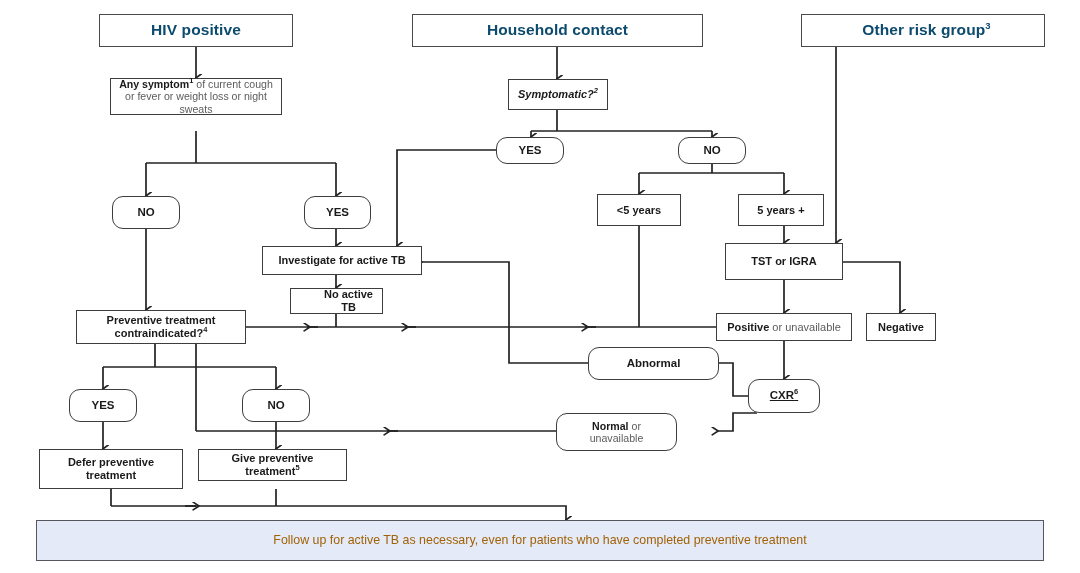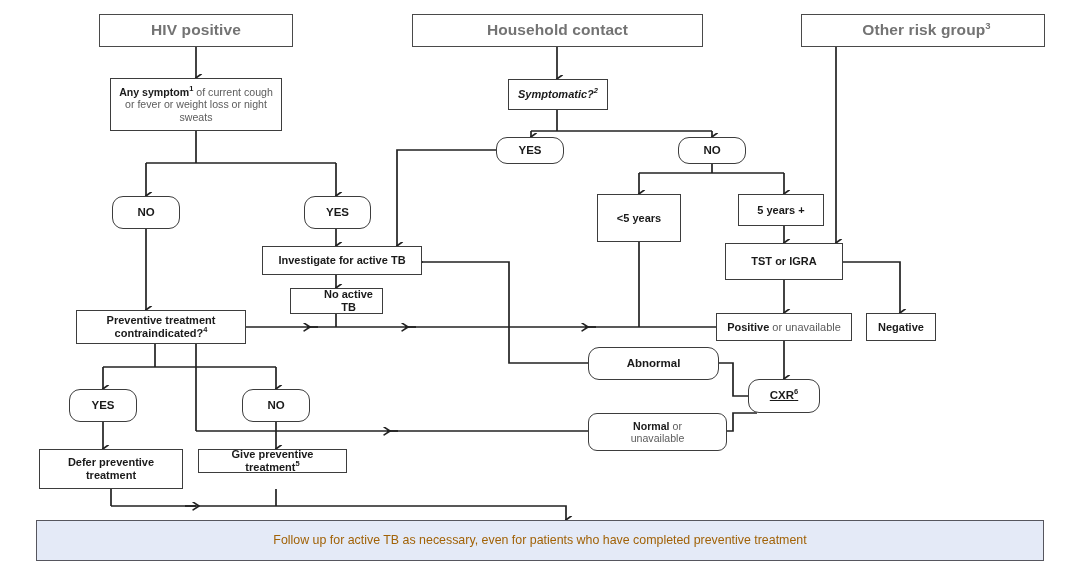--- a/index.html
+++ b/index.html
@@ -41,21 +41,21 @@
   }
   .node .inner {
     padding: 0 4px;
     width: 100%;
   }
   
   .head {
     border: 1.4px solid #4a4a4a;
     font-weight: bold;
     font-size: 15.5px;
-    color: #737373;
+    color: #0c4a6e;
     letter-spacing: 0.1px;
   }
   .pill {
     border-radius: 11px;
     border: 1.4px solid #3d3d3d;
     font-weight: bold;
     font-size: 11.5px;
   }
   .plain {
     font-size: 11px;
@@ -184,21 +184,21 @@
   </div>
 
   <div class="node head" style="left:412px; top:14px; width:291px; height:33px;">
     <span class="inner">Household contact</span>
   </div>
 
   <div class="node head" style="left:801px; top:14px; width:244px; height:33px;padding-left:7px;">
     <span class="inner"><span>Other risk group</span><sup>3</sup></span>
   </div>
 
-  <div class="node multi" style="left:110px; top:78px; width:172px; height:53px;">
+  <div class="node multi" style="left:110px; top:78px; width:172px; height:37px;">
     <span class="inner"><b>Any symptom</b><sup>1</sup><span class="thin"> of current cough or fever or weight loss or night sweats</span></span>
   </div>
 
   <div class="node pill" style="left:112px; top:196px; width:68px; height:33px;">
     <span class="inner">NO</span>
   </div>
 
   <div class="node pill" style="left:304px; top:196px; width:67px; height:33px;">
     <span class="inner">YES</span>
   </div>
@@ -208,21 +208,21 @@
   </div>
 
   <div class="node pill" style="left:496px; top:137px; width:68px; height:27px;">
     <span class="inner">YES</span>
   </div>
 
   <div class="node pill" style="left:678px; top:137px; width:68px; height:27px;">
     <span class="inner">NO</span>
   </div>
 
-  <div class="node plain" style="left:597px; top:194px; width:84px; height:48px;">
+  <div class="node plain" style="left:597px; top:194px; width:84px; height:32px;">
     <span class="inner">&lt;5 years</span>
   </div>
 
   <div class="node plain" style="left:738px; top:194px; width:86px; height:32px;">
     <span class="inner">5 years +</span>
   </div>
 
   <div class="node plain" style="left:716px; top:313px; width:136px; height:28px;">
     <span class="inner"><b>Positive</b><span class="thin"> or unavailable</span></span>
   </div>
@@ -244,41 +244,41 @@
   </div>
 
   <div class="node pill" style="left:748px; top:379px; width:72px; height:34px;text-decoration:underline;">
     <span class="inner"><span>CXR</span><sup>6</sup></span>
   </div>
 
   <div class="node pill" style="left:588px; top:347px; width:131px; height:33px;">
     <span class="inner">Abnormal</span>
   </div>
 
-  <div class="node pill" style="left:588px; top:413px; width:139px; height:38px;border-radius:9px;">
+  <div class="node pill" style="left:556px; top:413px; width:121px; height:38px;">
     <span class="inner multi"><b>Normal</b><span class="thin"> or</span><br><span class="thin">unavailable</span></span>
   </div>
 
   <div class="node plain" style="left:76px; top:310px; width:170px; height:34px;">
     <span class="inner"><span>Preventive treatment</span><br><span>contraindicated?</span><sup>4</sup></span>
   </div>
 
   <div class="node pill" style="left:69px; top:389px; width:68px; height:33px;">
     <span class="inner">YES</span>
   </div>
 
   <div class="node pill" style="left:242px; top:389px; width:68px; height:33px;">
     <span class="inner">NO</span>
   </div>
 
   <div class="node plain" style="left:39px; top:449px; width:144px; height:40px;">
     <span class="inner"><span>Defer preventive</span><br><span>treatment</span></span>
   </div>
 
-  <div class="node plain" style="left:198px; top:449px; width:149px; height:24px;">
+  <div class="node plain" style="left:198px; top:449px; width:149px; height:32px;">
     <span class="inner"><span>Give preventive</span><br><span>treatment</span><sup>5</sup></span>
   </div>
 
   <div class="node banner" style="left:36px; top:520px; width:1008px; height:41px;">
     <span class="inner">Follow up for active TB as necessary, even for patients who have completed preventive treatment</span>
   </div>
 
 </div>
 
 </body></html>

